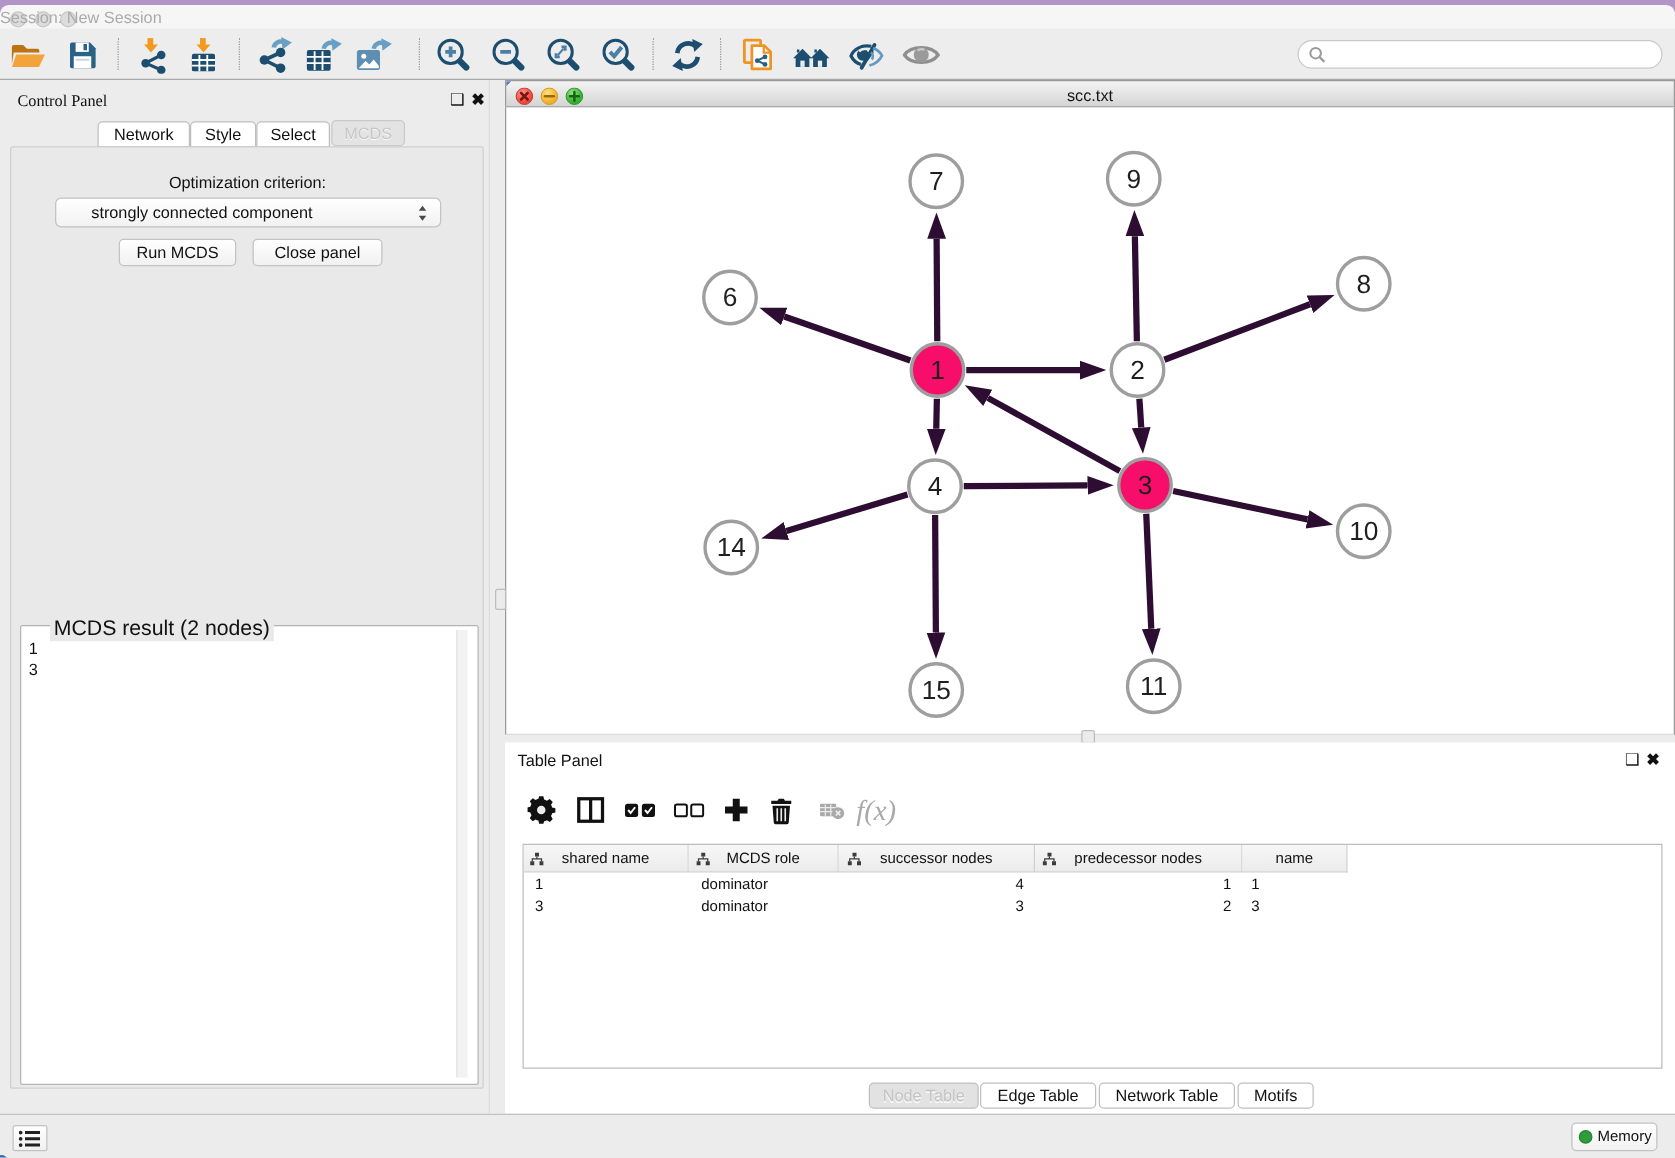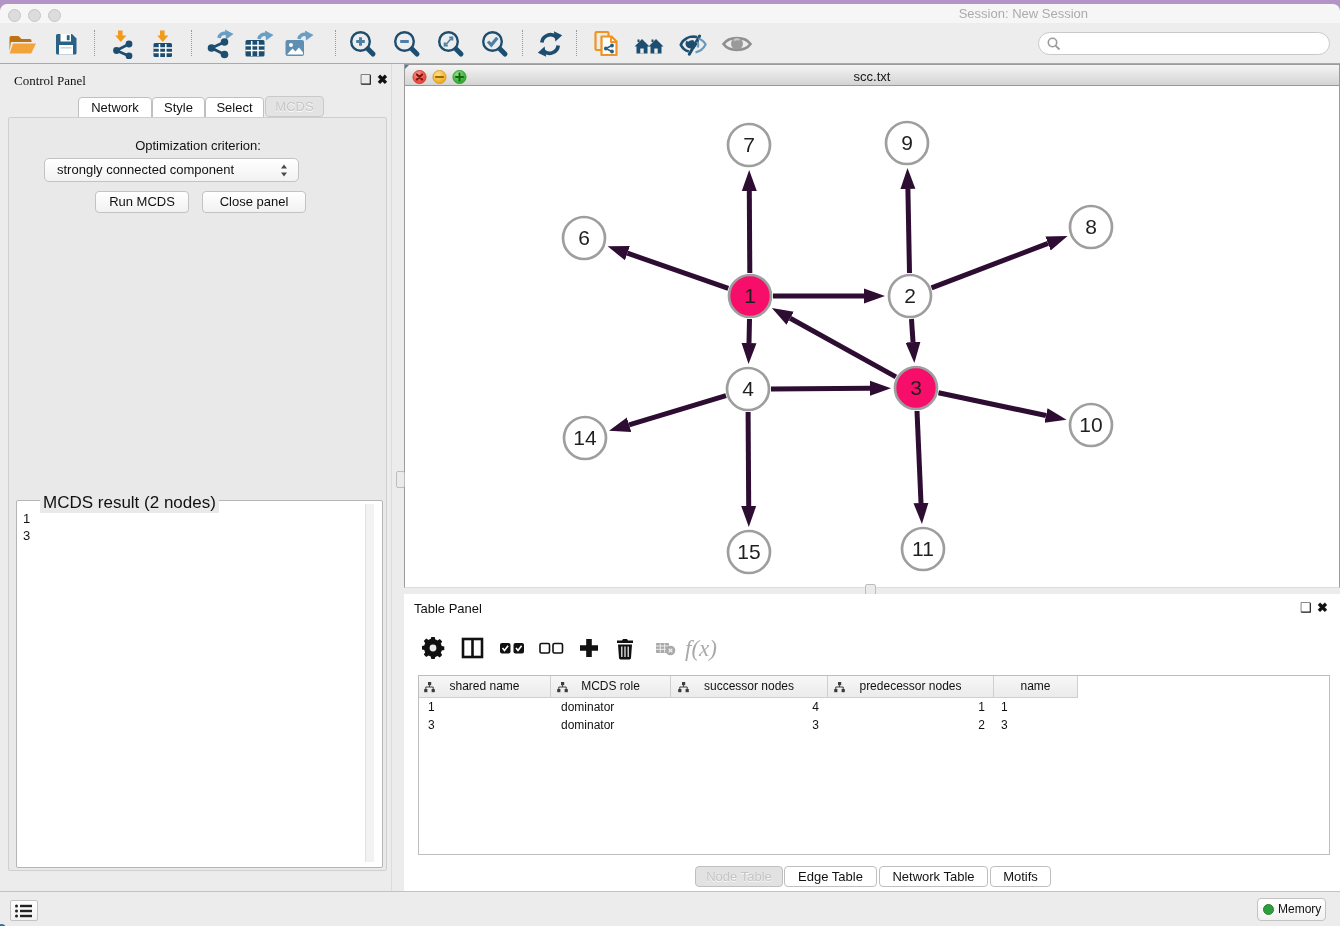--- a/index.html
+++ b/index.html
@@ -4,37 +4,37 @@
 <style>
 * { margin:0; padding:0; box-sizing:border-box; }
 html,body { width:1340px; height:926px; overflow:hidden; }
 body { font-family:"Liberation Sans", sans-serif; background:#ececec; position:relative; }
 .abs { position:absolute; }
 
 
 #deskstrip { left:0; top:0; width:1340px; height:10px; background:#b295c6; }
 #titlebar { left:0; top:4px; width:1340px; height:19px; background:#f6f6f6; border-radius:7px 7px 0 0; }
 #titlebar .tl { position:absolute; top:5px; width:13px; height:13px; border-radius:50%; background:#dcdcdc; border:1px solid #c6c6c6; }
-#wintitle { left:0; top:6px; width:1088px; text-align:right; font-size:13px; color:#ababab; }
+#wintitle { left:0; top:6px; width:1088px; text-align:left; font-size:13px; color:#ababab; }
 
 
 #toolbar { left:0; top:23px; width:1340px; height:41px; background:#ededed; border-bottom:1px solid #a9a9a9; }
 .tbi { position:absolute; top:7px; }
 .tsep { position:absolute; top:7px; width:1px; height:26px; border-left:1px dotted #9a9a9a; }
 #searchbox { position:absolute; left:1038px; top:9px; width:292px; height:23px; background:#fff; border:1px solid #c9c9c9; border-radius:12px; }
 
 
 #cpanel { left:0; top:64px; width:396px; height:827px; background:#ececec; }
 .paneltitle { font-size:13px; color:#111; }
 .wicon { position:absolute; font-size:13px; color:#111; }
 .tab { position:absolute; height:21px; font-size:13px; text-align:center; background:#fff; border:1px solid #bfbfbf; border-radius:4px 4px 0 0; color:#111; line-height:20px; }
 .tab.sel { background:#e3e3e3; color:#c7c7c7; text-shadow:0 1px 0 #fafafa; border-color:#c9c9c9; border-radius:4px; }
 #cpcontent { left:8px; top:53px; width:379px; height:754px; background:#e9e9e9; border:1px solid #cfcfcf; border-radius:2px; }
 #optlabel { left:0; top:74px; width:396px; text-align:center; font-size:13px; color:#111; }
-#dropdown { left:44px; top:94px; width:255px; height:24px; background:linear-gradient(#ffffff,#f2f2f2); border:1px solid #c3c3c3; border-radius:5px; font-size:13px; color:#111; line-height:22px; padding-left:12px; }
+#dropdown { left:44px; top:94px; width:309px; height:24px; background:linear-gradient(#ffffff,#f2f2f2); border:1px solid #c3c3c3; border-radius:5px; font-size:13px; color:#111; line-height:22px; padding-left:28px; }
 .macbtn { position:absolute; height:22px; background:linear-gradient(#ffffff,#f1f1f1); border:1px solid #c3c3c3; border-radius:4px; font-size:13px; color:#111; text-align:center; line-height:20px; }
 #fieldset { left:16px; top:436px; width:367px; height:368px; border:1px solid #b5b5b5; border-radius:2px; background:#fff; }
 #fslegend { left:40px; top:429px; background:#e9e9e9; font-size:17px; color:#111; padding:0 3px; }
 #fsscroll { right:8px; top:3px; width:9px; height:358px; background:#f2f2f2; border-left:1px solid #e2e2e2; position:absolute; }
 #fstext { left:6px; top:10px; font-size:13px; color:#111; line-height:16.5px; position:absolute; }
 
 
 #netwin { left:404px; top:86px; width:936px; height:502px; border:1px solid #9b9b9b; border-top:none; border-bottom:1px solid #dcdcdc; background:#fff; }
 #nettitle { left:404px; top:64px; width:936px; height:22px; background:linear-gradient(#f4f4f4,#d4d4d4); border:1px solid #9b9b9b; border-bottom:1px solid #989898; }
 #nettitle .t { position:absolute; left:0; top:4px; width:100%; text-align:center; font-size:13px; color:#161616; }

